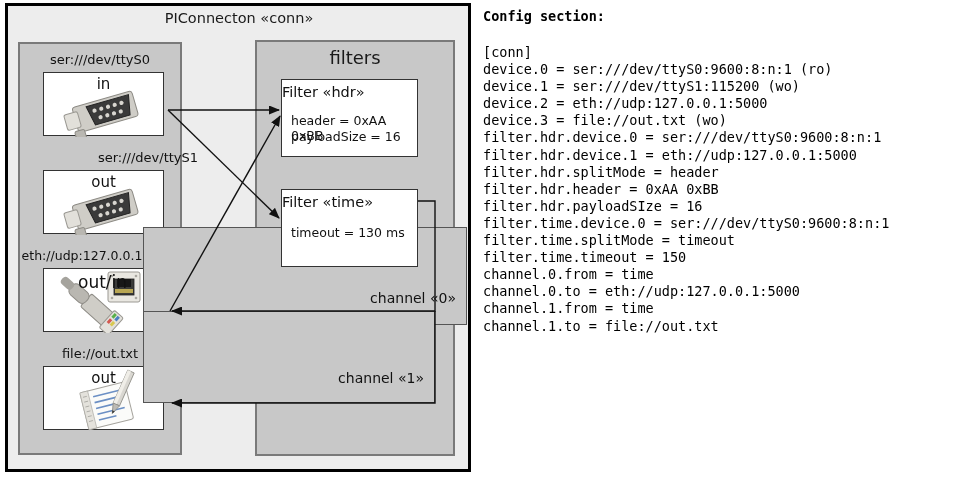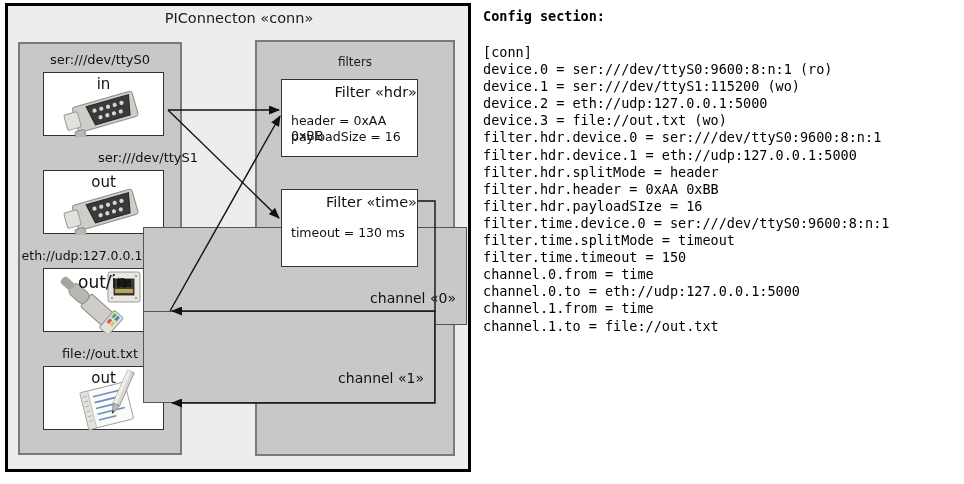--- a/index.html
+++ b/index.html
@@ -11,35 +11,35 @@
 
   .outer-frame{position:absolute;left:5px;top:3px;width:466px;height:469px;
                background:#ededed;border:3px solid #000000;box-sizing:border-box;}
 
   .diagram-title{position:absolute;left:0;top:10px;width:100%;text-align:center;
                  font-size:14.5px;color:#1a1a1a;}
 
   .panel{position:absolute;background:#c8c8c8;border:2px solid #7a7a7a;
          box-sizing:border-box;}
   .panel-title{position:absolute;top:5px;left:0;width:100%;text-align:center;
-               font-size:12px;color:#1a1a1a;margin-top:8px;}
+               font-size:18px;color:#1a1a1a;}
 
   .devgroup{position:absolute;}
   .devlabel{position:absolute;left:0;width:100%;text-align:center;
             font-size:13px;color:#111;white-space:nowrap;}
   .devbox{position:absolute;background:#ffffff;border:1.5px solid #333;
           box-sizing:border-box;}
   .devtext{position:absolute;top:2px;left:0;width:100%;text-align:center;
            font-size:15px;color:#111;z-index:3;}
   .devtext.left{text-align:left;padding-left:8px;font-size:17px;top:3px;margin-left:26px;}
 
   .filterbox{position:absolute;background:#ffffff;border:1.5px solid #333;
              box-sizing:border-box;}
   .filterbox .ftitle{position:absolute;top:4px;left:0;width:100%;
-            text-align:right;font-size:14.5px;color:#111;}
+            text-align:left;font-size:14.5px;color:#111;}
   .filterbox .fattr{position:absolute;left:9px;font-size:12.5px;color:#111;}
 
   .chanbox{position:absolute;background:#c8c8c8;border:1.5px solid #555;
            box-sizing:border-box;border-top-right-radius:0;}
   .chanlabel{position:absolute;right:10px;font-size:14px;color:#111;}
 
   svg.ov{position:absolute;left:0;top:0;width:478px;height:484px;
          pointer-events:none;}
 
   

